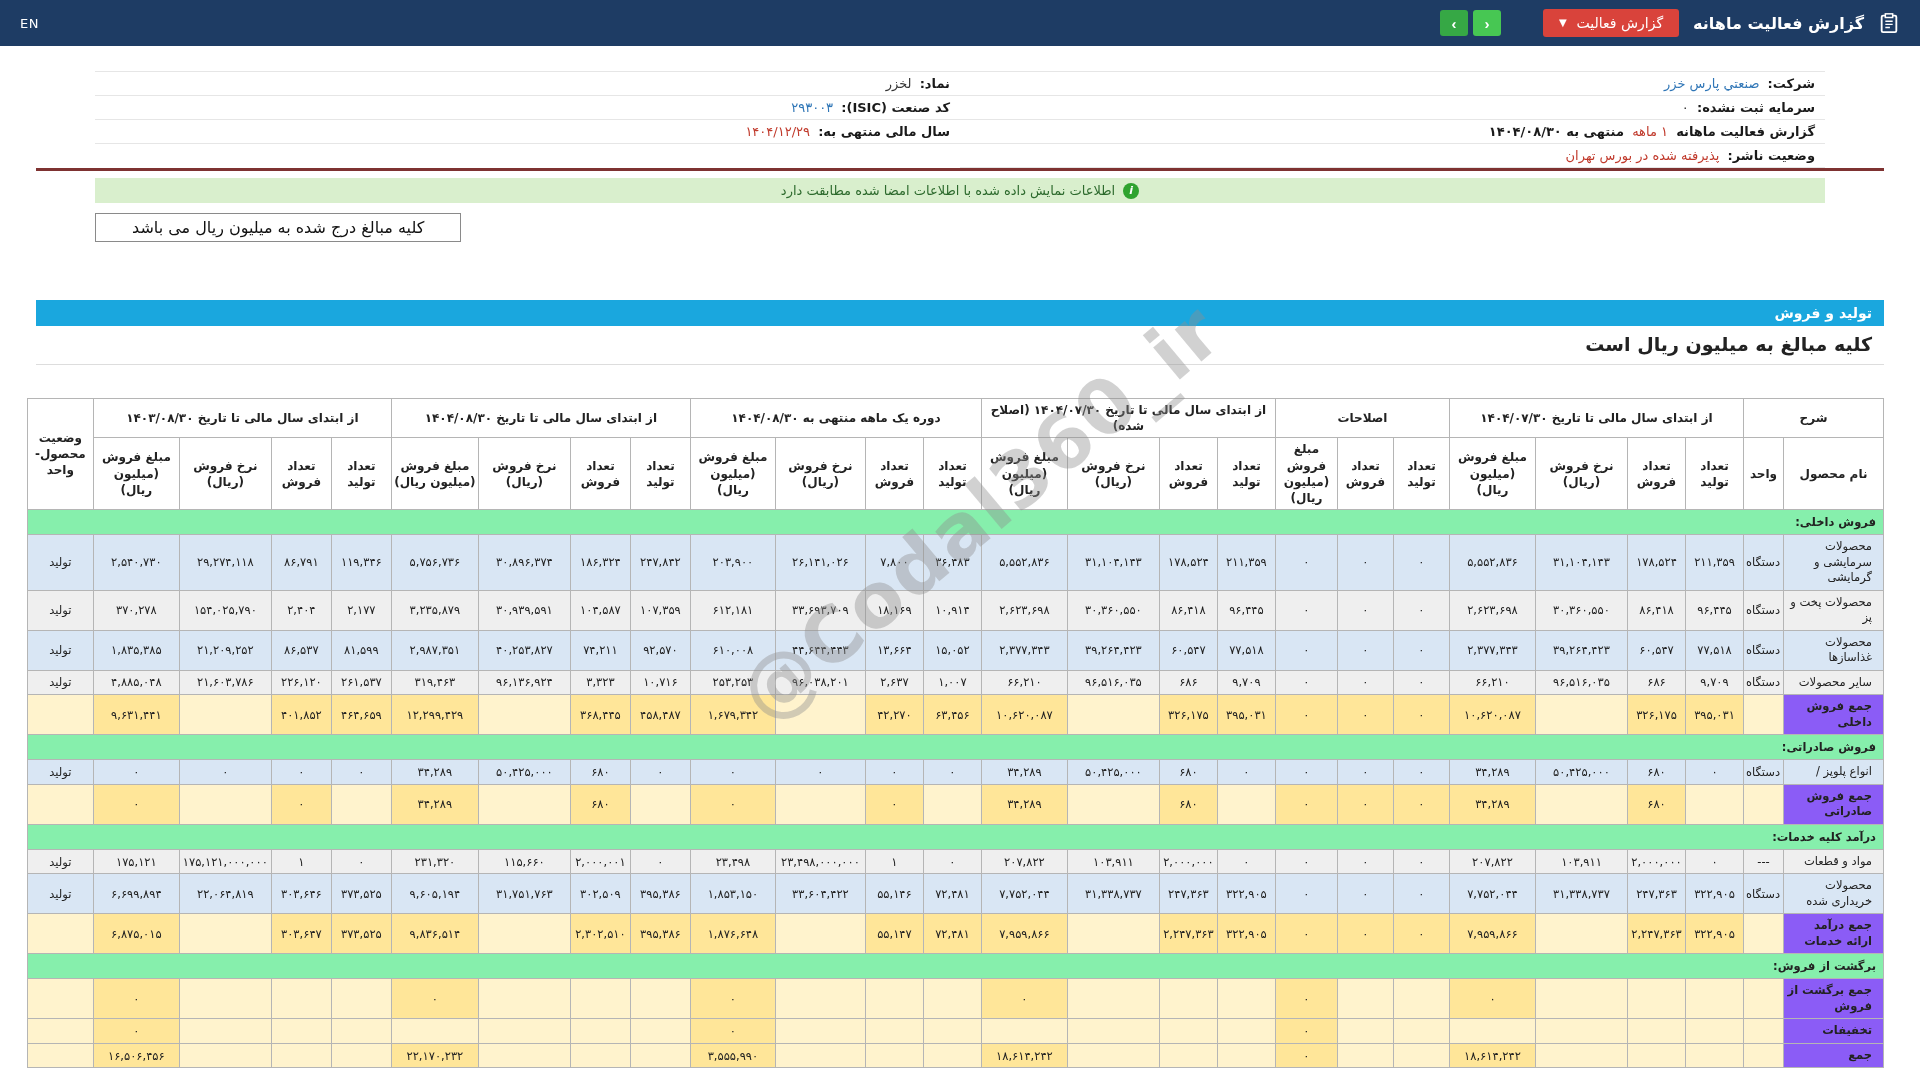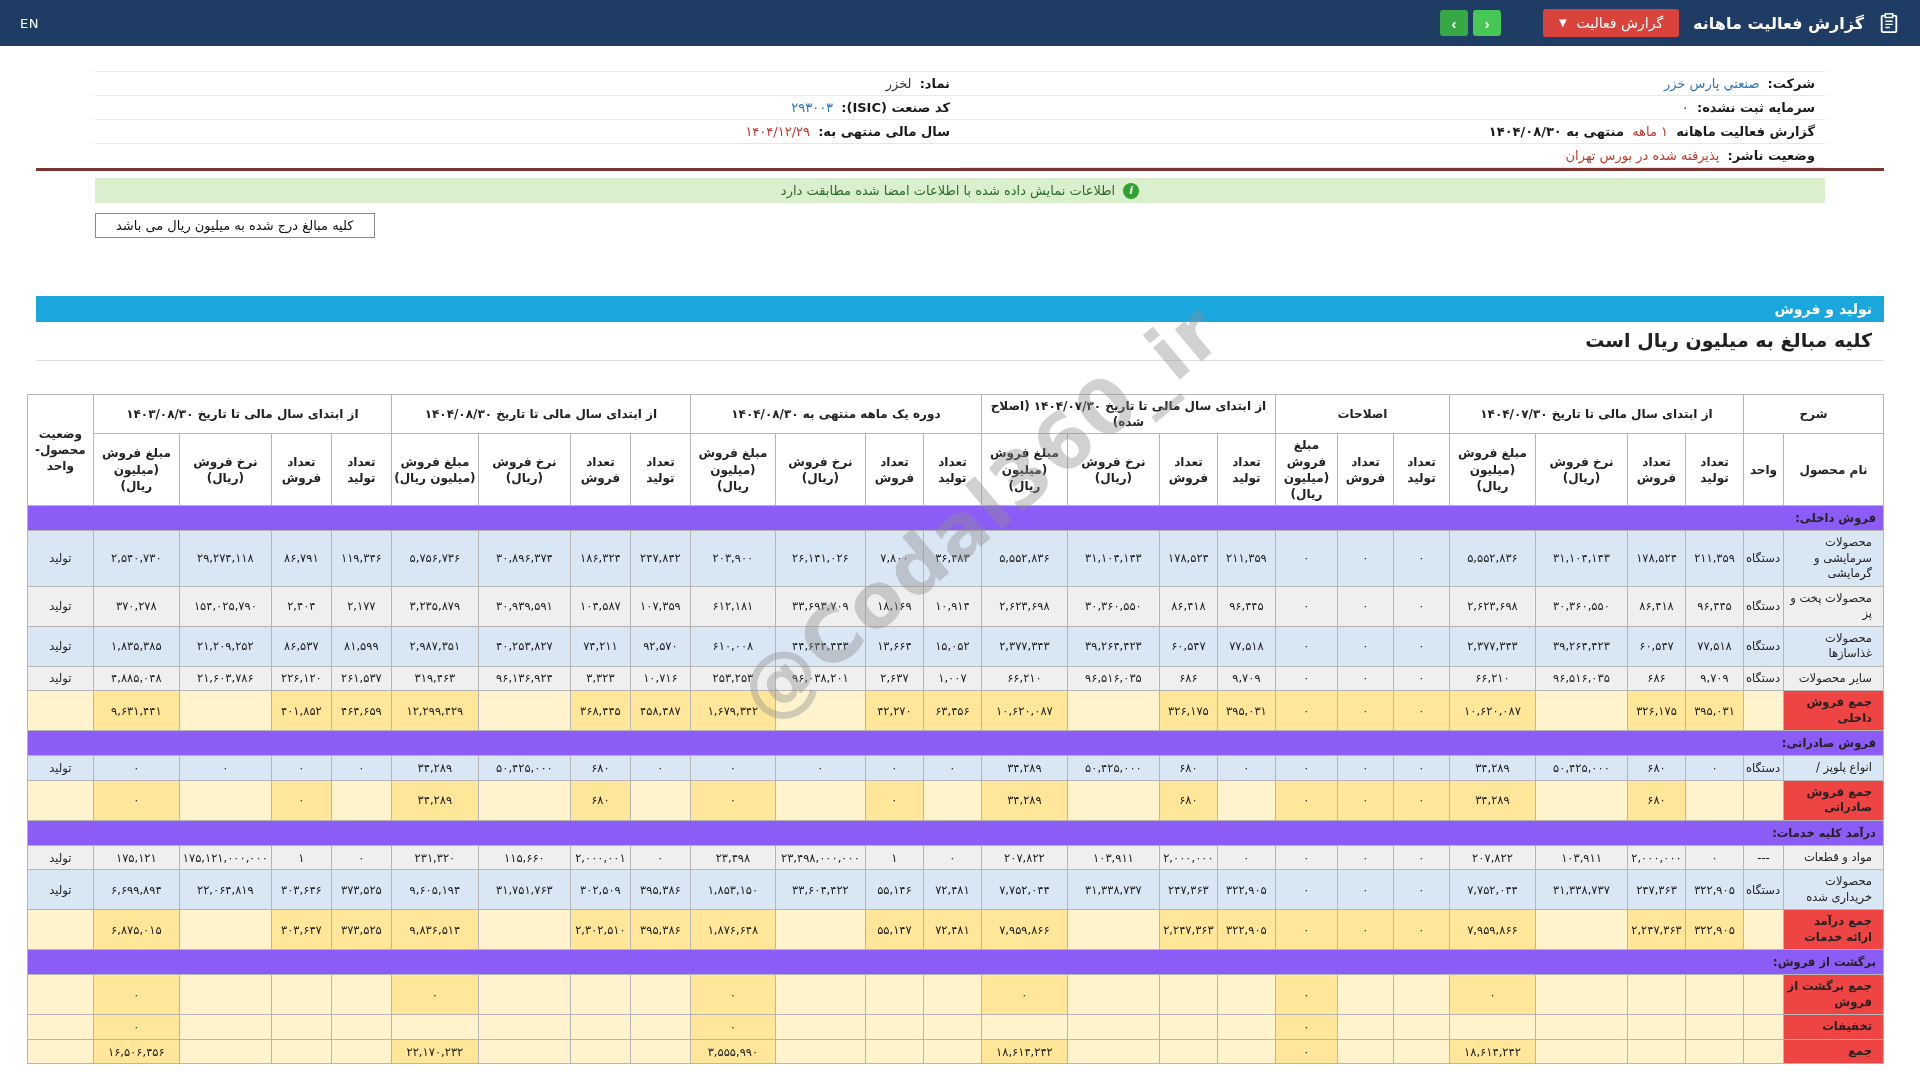--- a/index.html
+++ b/index.html
@@ -27,39 +27,39 @@
   .val{margin:0 4px}
   .c-blue{color:#2e75b6}.c-red{color:#c0392b}.c-orange{color:#d35400}.c-plain{color:#333}
   .maroon-line{height:3px;background:#7e3231;margin:0 36px}
 
   
   .notice{margin:7px 95px 0;background:#d9efcd;height:25px;display:flex;align-items:center;justify-content:center;gap:8px;font-size:13px;color:#2d6a2d}
   .info-icon{width:16px;height:16px;border-radius:50%;background:#2fa32f;color:#fff;font-size:11px;font-weight:bold;font-style:italic;display:flex;align-items:center;justify-content:center;flex:0 0 16px}
 
   
   .amounts-wrap{margin:10px 95px 0;text-align:left}
-  .amounts-box{display:inline-block;border:1px solid #8a8a8a;background:#fff;padding:4px 20px;font-size:13px;color:#111}
+  .amounts-box{display:inline-block;border:1px solid #8a8a8a;background:#fff;padding:4px 36px;font-size:16px;color:#111}
 
   
   .section-bar{margin:58px 36px 0;background:#1aa7de;color:#fff;font-weight:bold;font-size:14px;padding:5px 12px}
   .money-note{margin:0 36px;padding:7px 12px 9px;font-size:19px;font-weight:bold;border-bottom:1px solid #ddd}
 
   
   .sales-wrap{margin:33px 36px 0}
   table.rpt{width:100%;border-collapse:collapse;table-layout:fixed;background:#fff}
   .rpt th{border:1px solid #b5b5b5;font-size:12px;font-weight:bold;padding:3px 2px;background:#fff;vertical-align:middle;line-height:1.35}
   .rpt td{border:1px solid #b5b5b5;font-size:11.5px;padding:4px 3px;text-align:center;white-space:nowrap;overflow:hidden;vertical-align:middle}
   .rpt td.cell-name{text-align:right;white-space:normal;padding-right:11px;line-height:1.35}
   .rpt td.cell-unit{white-space:normal}
-  .rpt td.sec-cell{text-align:right;font-weight:bold;background:#8b5cf6;padding:5px 7px}
+  .rpt td.sec-cell{text-align:right;font-weight:bold;background:#86efac;padding:5px 7px}
   .stripe-a td{background:#d9e6f4}
   .stripe-b td{background:#efefef}
   .row-total td{background:#ffe699}
   .row-total td:empty{background:#fff3cd}
-  .row-total td.cell-name{font-weight:bold;background:#ef4444}
+  .row-total td.cell-name{font-weight:bold;background:#8b5cf6}
 
   
   .watermark{position:absolute;left:680px;top:468px;transform:rotate(-40deg);font-size:76px;font-weight:bold;color:#8f8f8f;opacity:.4;z-index:10;pointer-events:none;letter-spacing:2px;direction:ltr;white-space:nowrap}
 
   [data-interactable="true"]{cursor:pointer}
 </style>
 </head>
 <body>
 
 <header class="topbar" data-interactable="false">

